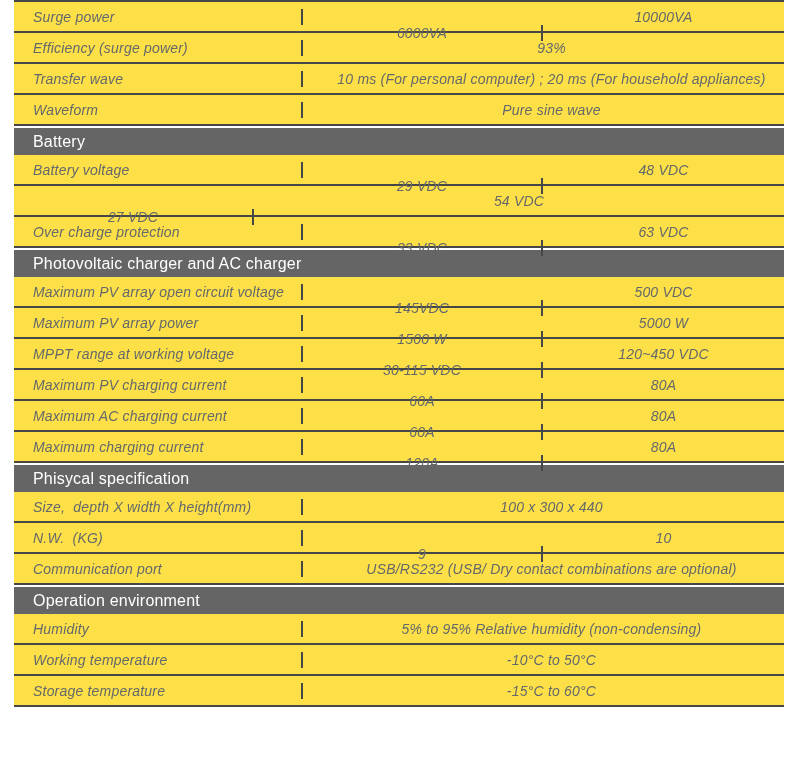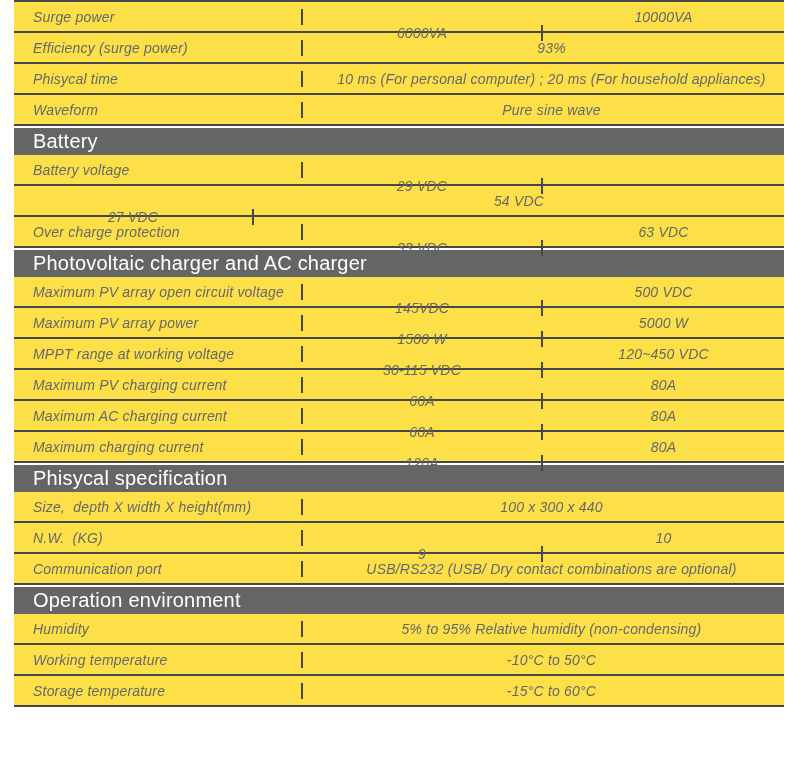--- a/index.html
+++ b/index.html
@@ -68,50 +68,51 @@
   }
   .band {
     box-sizing: border-box;
     height: 27px;
     margin-top: 2px;
     background: var(--band-bg);
     color: var(--band-text);
     display: flex;
     align-items: center;
     padding-left: 19px;
-    font-size: 20px;
+    font-size: 16px;
   }
 </style>
 </head>
 <body>
 
 <div class="spec-table" id="spec-table">
     <div class="row first">
       <div class="cell cell-label">Surge power</div>
       <div class="cell cell-v1">6000VA</div>
       <div class="cell cell-v2">10000VA</div>
     </div>
     <div class="row">
       <div class="cell cell-label">Efficiency (surge power)</div>
       <div class="cell cell-span">93%</div>
     </div>
     <div class="row">
-      <div class="cell cell-label">Phisycal time</div>
+      <div class="cell cell-label">Transfer wave</div>
       <div class="cell cell-span">10 ms (For personal computer) ; 20 ms (For household appliances)</div>
     </div>
     <div class="row">
       <div class="cell cell-label">Waveform</div>
       <div class="cell cell-span">Pure sine wave</div>
     </div>
     <div class="band">
       <span>Battery</span>
     </div>
     <div class="row">
       <div class="cell cell-label">Battery voltage</div>
       <div class="cell cell-v1">29 VDC</div>
+      <div class="cell cell-v2">48 VDC</div>
     </div>
     <div class="row">
       <div class="cell cell-v1">27 VDC</div>
       <div class="cell cell-v2">54 VDC</div>
     </div>
     <div class="row">
       <div class="cell cell-label">Over charge protection</div>
       <div class="cell cell-v1">33 VDC</div>
       <div class="cell cell-v2">63 VDC</div>
     </div>

